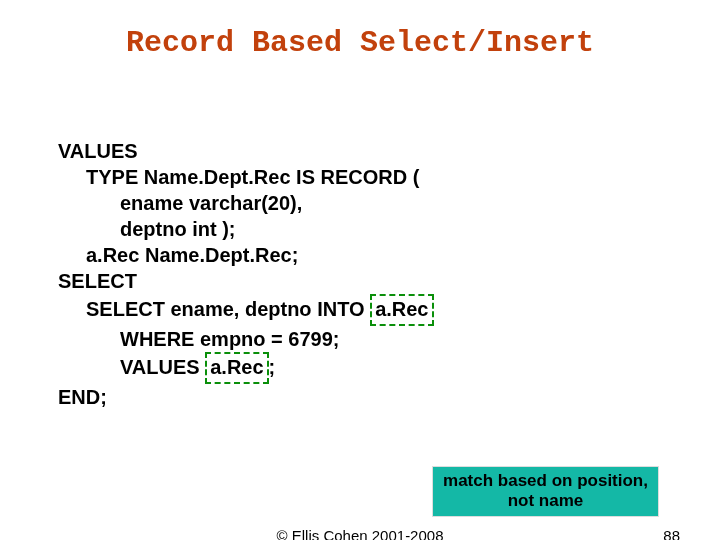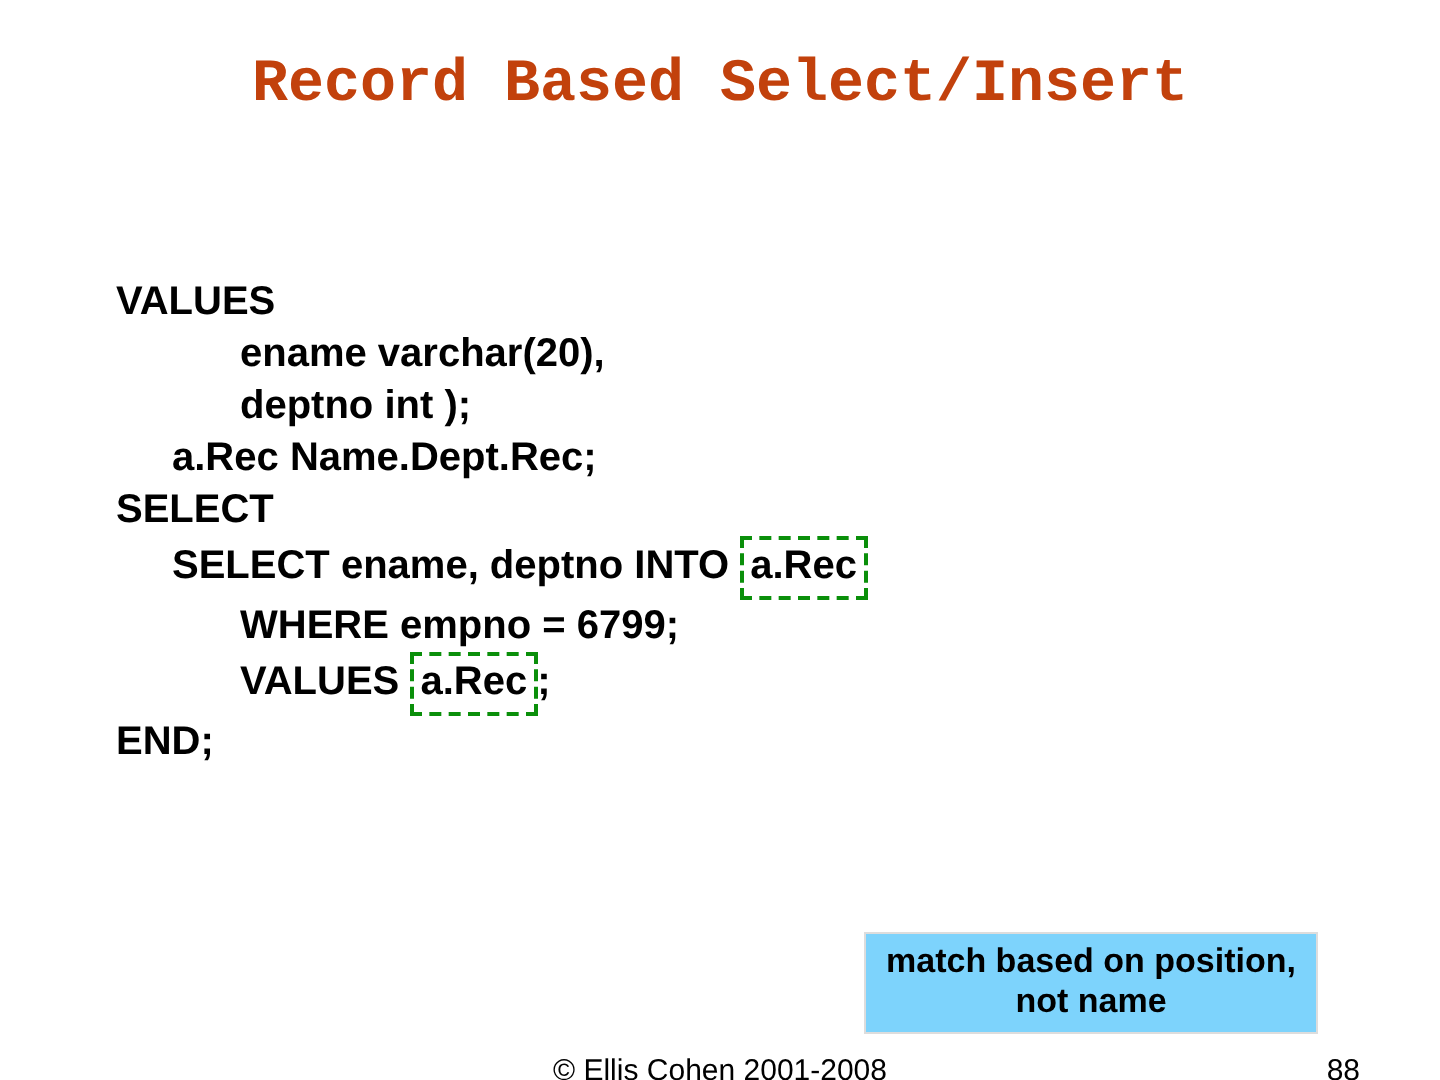--- a/index.html
+++ b/index.html
@@ -42,21 +42,21 @@
   .dashed-box {
     border: 2px dashed #0a8f0a;
     padding: 0 3px 2px 3px;
     display:inline-block;
   }
   .callout {
     position: absolute;
     left: 432px;
     top: 440px;
     width: 225px;
-    background: #7dd3fc;
+    background: #14b8a6;
     border: 1px solid #ddd;
     text-align: center;
     font-size: 17px;
     font-weight: bold;
     line-height: 1.2;
     padding: 4px 0;
   }
   .footer {
     position: absolute;
     bottom: 22px;
@@ -77,20 +77,23 @@
 </head>
 <body>
 
 <div class="slide">
 
   <div class="title">Record Based Select/Insert</div>
 
   <div class="code-area">
     <div>VALUES</div>
 
+    <div class="indent1">
+      <span>TYPE Name.Dept.Rec IS RECORD (</span>
+    </div>
     <div class="indent2">ename varchar(20),</div>
     <div class="indent2">deptno int );</div>
 
     <div class="indent1">
       <span>a.Rec </span><span class="green">Name.Dept.Rec</span><span>;</span>
     </div>
 
     <div>SELECT</div>
 
     <div class="indent1">

